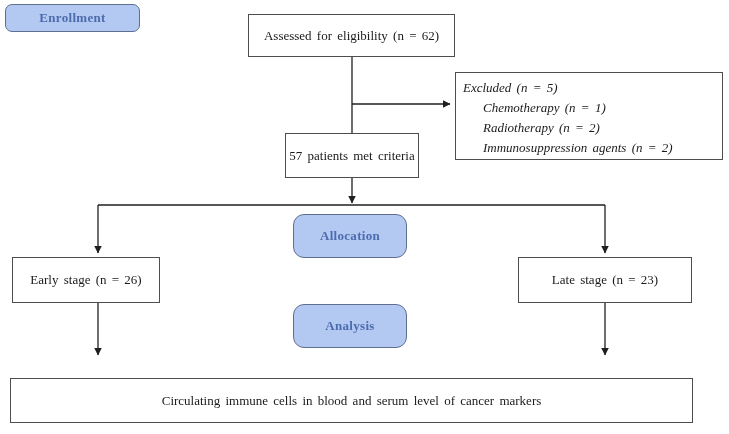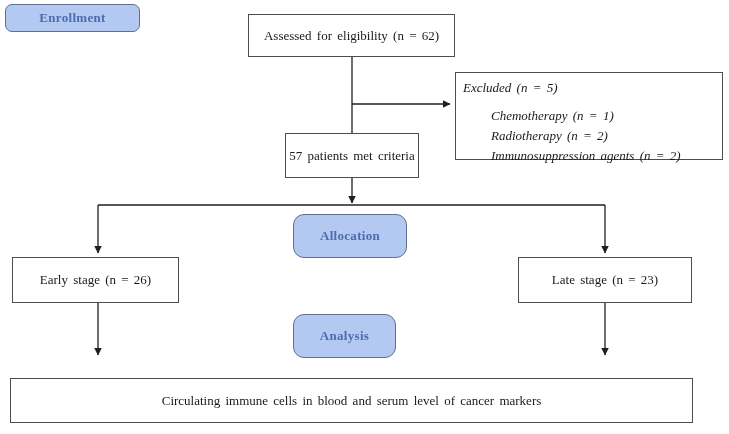--- a/index.html
+++ b/index.html
@@ -33,21 +33,21 @@
     font-family:Liberation Serif, serif;
   }
   .badge.small{border-radius:7px;}
   .badge.big{border-radius:11px;}
   .excluded{
     align-items:flex-start;justify-content:flex-start;
     text-align:left;
     padding:5px 4px 0 7px;
     line-height:20px;
   }
-  .excluded ul{list-style:none;margin:8px;padding:0 0 0 20px;}
+  .excluded ul{list-style:none;margin:0;padding:0 0 0 20px;}
   svg.connectors{position:absolute;left:0;top:0;}
 </style>
 </head>
 <body>
 
 <div class="figure">
 
   <svg class="connectors" width="729" height="434" viewBox="0 0 729 434">
     <defs>
       <marker id="arrow" markerWidth="9" markerHeight="8" refX="7.5" refY="4" orient="auto" markerUnits="userSpaceOnUse">
@@ -63,36 +63,36 @@
       <path d="M605,205 L605,253" marker-end="url(#arrow)"></path>
       <path d="M98,303 L98,355" marker-end="url(#arrow)"></path>
       <path d="M605,303 L605,355" marker-end="url(#arrow)"></path>
     </g>
   </svg>
 
   <div class="badge small" style="left:5px;top:4px;width:135px;height:28px;">Enrollment</div>
 
   <div class="badge big" style="left:293px;top:214px;width:114px;height:44px;text-align:center;">Allocation</div>
 
-  <div class="badge big" style="left:293px;top:314px;width:103px;height:44px;">Analysis</div>
+  <div class="badge big" style="left:293px;top:304px;width:114px;height:44px;">Analysis</div>
 
   <div class="box" style="left:248px;top:14px;width:207px;height:43px;">Assessed for eligibility (n = 62)</div>
 
   <div class="box excluded" style="left:455px;top:72px;width:268px;height:88px;font-style:italic;">
     <div>
       <div>Excluded (n = 5)</div>
       <ul>
         <li>Chemotherapy (n = 1)</li>
         <li>Radiotherapy (n = 2)</li>
         <li>Immunosuppression agents (n = 2)</li>
       </ul>
     </div>
   </div>
 
   <div class="box" style="left:285px;top:133px;width:134px;height:45px;">57 patients met criteria</div>
 
-  <div class="box" style="left:12px;top:257px;width:167px;height:46px;">Early stage (n = 26)</div>
+  <div class="box" style="left:12px;top:257px;width:148px;height:46px;">Early stage (n = 26)</div>
 
   <div class="box" style="left:518px;top:257px;width:174px;height:46px;">Late stage (n = 23)</div>
 
   <div class="box" style="left:10px;top:378px;width:683px;height:45px;">Circulating immune cells in blood and serum level of cancer markers</div>
 
 </div>
 
 </body></html>

